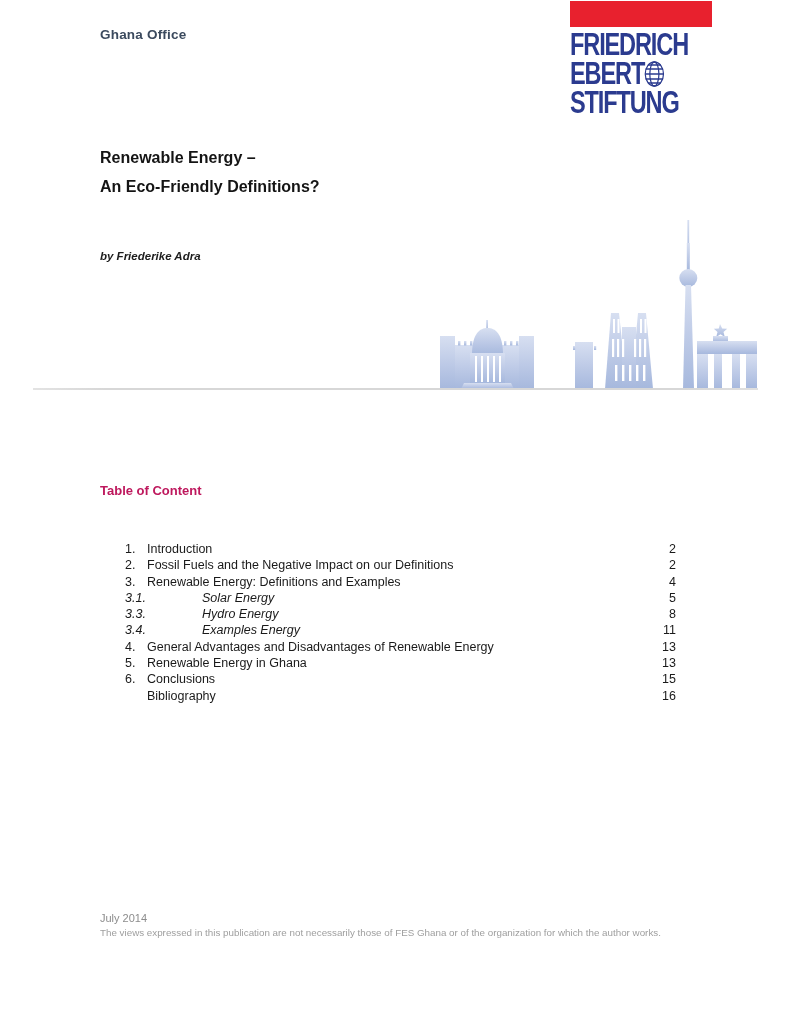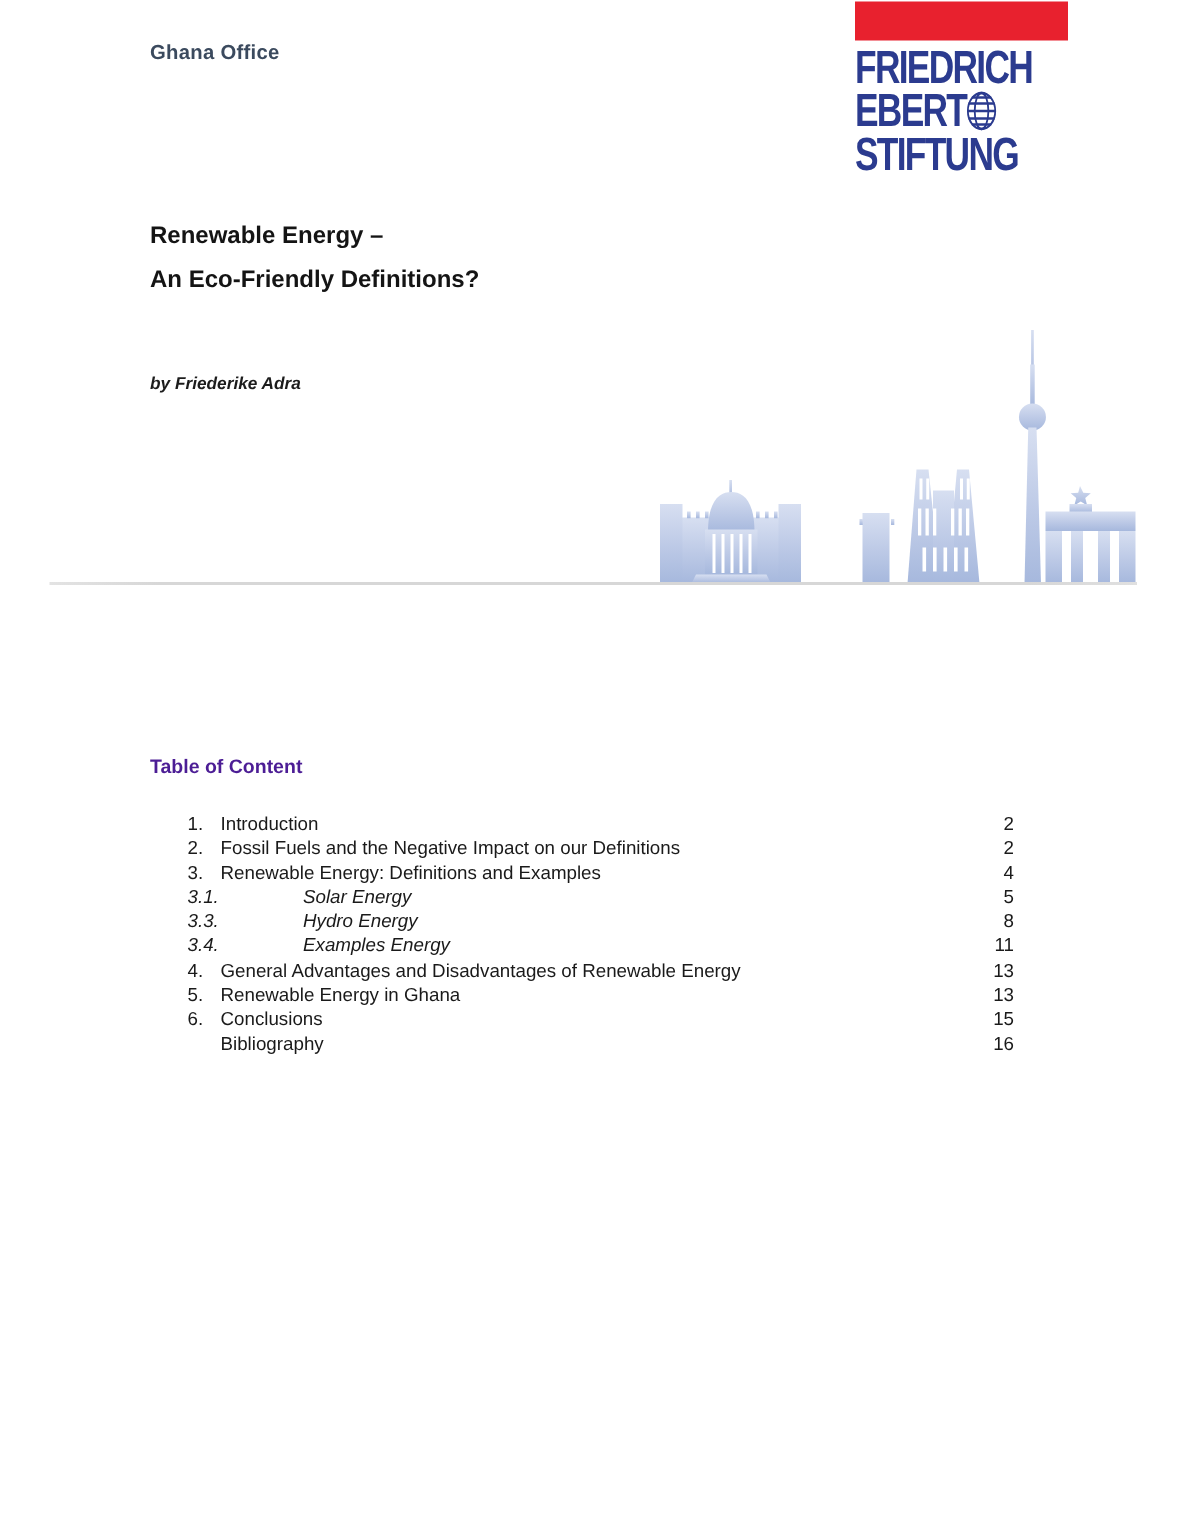--- a/index.html
+++ b/index.html
@@ -39,22 +39,22 @@
 
   
   .skyline { position:absolute; left:430px; top:215px; width:335px; height:174px; }
   .rule {
     position:absolute; left:33px; top:388px; width:725px; height:2px;
     background:linear-gradient(to right,#e3e3e3,#d7d7d7 10%,#d7d7d7 90%,#e0e0e0);
   }
 
   
   .toc-heading {
-    position:absolute; left:100px; top:503px;
-    font-size:13px; font-weight:700; color:#4c1d95;
+    position:absolute; left:100px; top:483px;
+    font-size:13px; font-weight:700; color:#be185d;
   }
   .toc { position:absolute; left:100px; top:542px; width:576px; color:#1a1a1a; }
   .toc-row { display:flex; align-items:baseline; height:16.3px; font-size:12.5px; }
   .toc-row .num { flex:none; margin-left:25px; width:22px; }
   .toc-row .label { flex:1 1 auto; }
   .toc-row .pg { flex:none; width:20px; text-align:right; }
   .toc-row.lvl2 .num { width:41px; font-style:italic; }
   .toc-row.lvl2 .label { font-style:italic;margin-left:36px; }
 
   
@@ -219,14 +219,18 @@
       <span class="label">Conclusions</span>
       <span class="pg">15</span>
     </div>
     <div class="toc-row">
       <span class="num"></span>
       <span class="label">Bibliography</span>
       <span class="pg">16</span>
     </div>
   </div>
 
+  <div class="footer">
+    <div class="footer-date">July 2014</div>
+    <div class="footer-disclaimer">The views expressed in this publication are not necessarily those of FES Ghana or of the organization for which the author works.</div>
+  </div>
 
 </div>
 
 </body></html>

